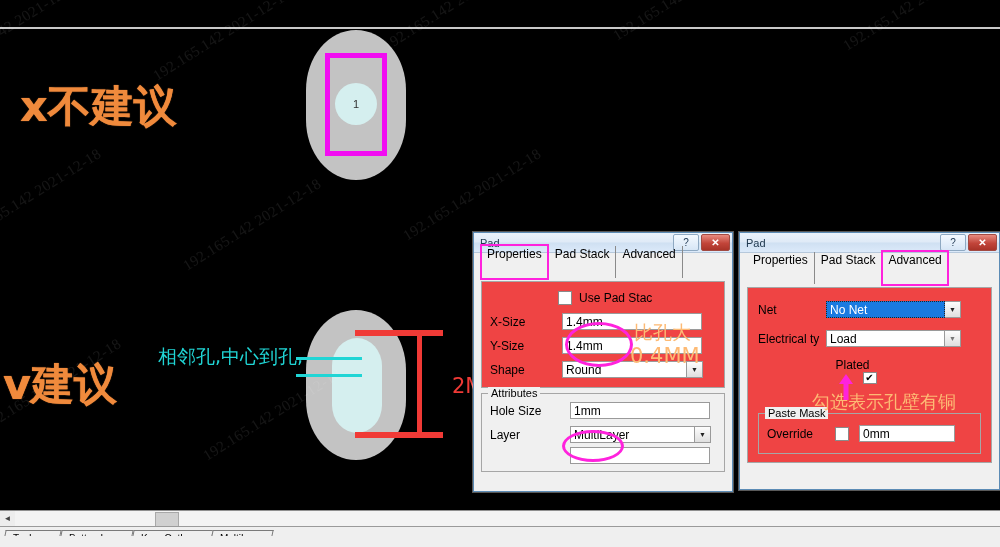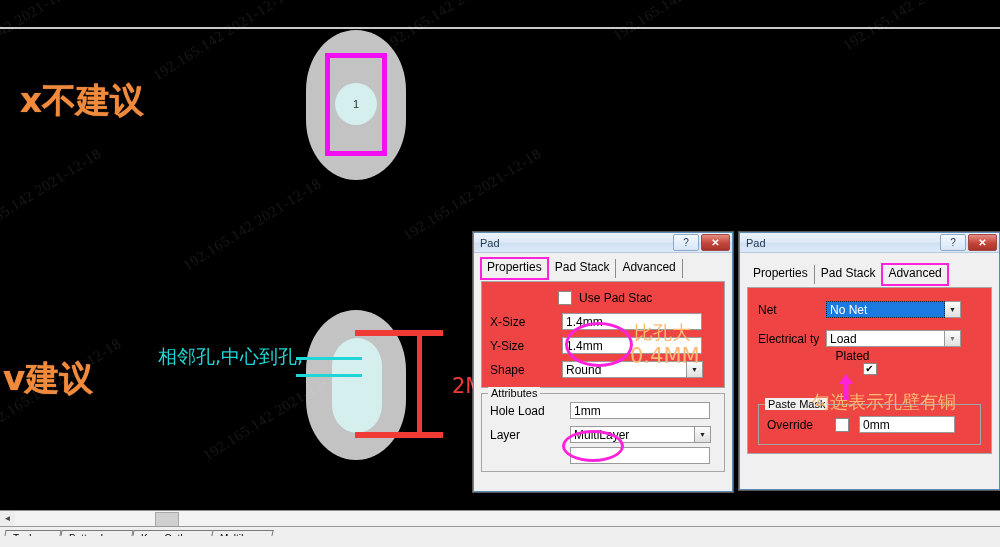--- a/index.html
+++ b/index.html
@@ -59,21 +59,21 @@
   }
   .pad-slot{
     position:absolute;left:332px;top:338px;width:50px;height:95px;
     background:#d5efef;border-radius:25px/28px;z-index:3;
   }
 
   
   .orange-label{
     position:absolute;color:#f08a3c;
     font-family:"DejaVu Sans", sans-serif;
-    font-weight:bold;font-size:34px;z-index:6;white-space:nowrap;
+    font-weight:bold;font-size:43px;z-index:6;white-space:nowrap;
     text-shadow:0 0 1px #f08a3c;
   }
 
   
   .cyan-text{
     position:absolute;color:#20d5d5;
     font-family:"DejaVu Sans", sans-serif;
     font-size:19px;line-height:24px;z-index:6;white-space:nowrap;
   }
   .cyan-line{
@@ -128,21 +128,21 @@
   .tb-btn.close{
     width:27px;
     border-color:#a24a42;color:#fff;
     background:linear-gradient(to bottom,#e88b80,#c2453a 55%,#a93328);
     font-weight:bold;
   }
   .dlg-body{padding:6px 7px 0 7px;position:relative;height:calc(100% - 26px);}
 
   .tabs{display:flex;align-items:flex-end;height:19px;position:relative;}
   .tab{
-    font-size:12px;color:#000;padding:1px 6px 4px 6px;
+    font-size:12px;color:#000;padding:1px 6px 17px 6px;
     font-family:"Liberation Sans", sans-serif;
     border-right:1px solid #8a8a8a;
     position:relative;white-space:nowrap;
   }
   .tab.sel{ border-right:1px solid #8a8a8a; }
   .tab.sel:after{
     content:"";position:absolute;left:-1px;top:-2px;right:-1px;bottom:-2px;
     border:2px solid #ff22dd;pointer-events:none;
   }
   .panel{
@@ -278,21 +278,21 @@
             <div class="arrow">▼</div>
           </div>
         </div>
       </div>
 
       <div class="grp">
         <div class="grp-title">Attributes</div>
 
 
         <div class="row">
-          <div class="lbl" style="width:80px;">Hole Load</div>
+          <div class="lbl" style="width:80px;">Hole Size</div>
           <div class="fld" style="width:140px;">1mm</div>
         </div>
 
         <div class="row" style="margin-bottom:2px;">
           <div class="lbl" style="width:80px;">Layer</div>
           <div class="combo" style="width:141px;">
             <div class="fld" style="flex:1;">MultiLayer</div>
             <div class="arrow">▼</div>
           </div>
         </div>
@@ -326,21 +326,21 @@
 
       <div class="panel" style="padding:12px 10px 8px 10px;">
         <div class="row" style="margin-bottom:10px;">
           <div class="lbl" style="width:68px;">Net</div>
           <div class="combo" style="width:135px;border-radius:6px;">
             <div class="fld sel-blue" style="flex:1;">No Net</div>
             <div class="arrow">▼</div>
           </div>
         </div>
 
-        <div class="row" style="margin-bottom:1px;">
+        <div class="row" style="margin-bottom:10px;">
           <div class="lbl" style="width:68px;">Electrical ty</div>
           <div class="combo disabled" style="width:135px;">
             <div class="fld" style="flex:1;">Load</div>
             <div class="arrow">▼</div>
           </div>
         </div>
 
         <div class="row" style="margin-bottom:36px;flex-direction:column;">
           <div class="lbl" style="width:68px;">Plated</div>
           <div class="cbox">✔</div>

